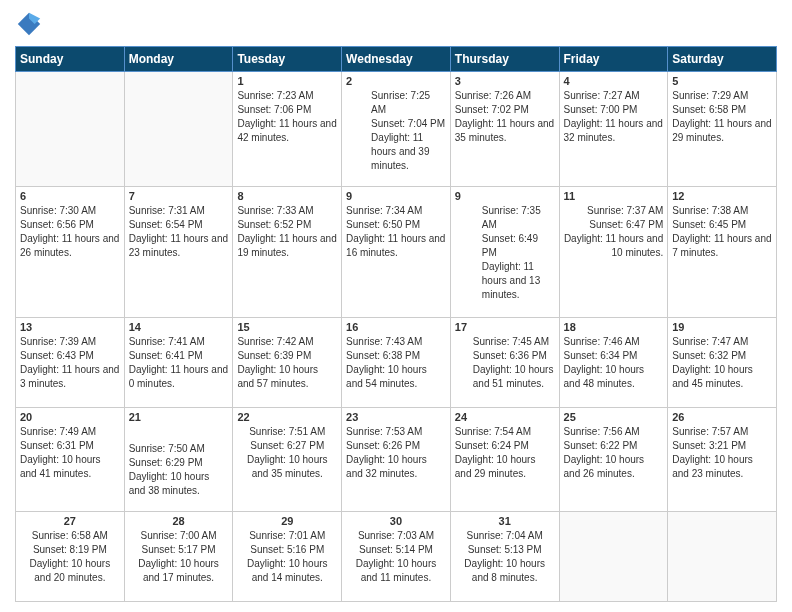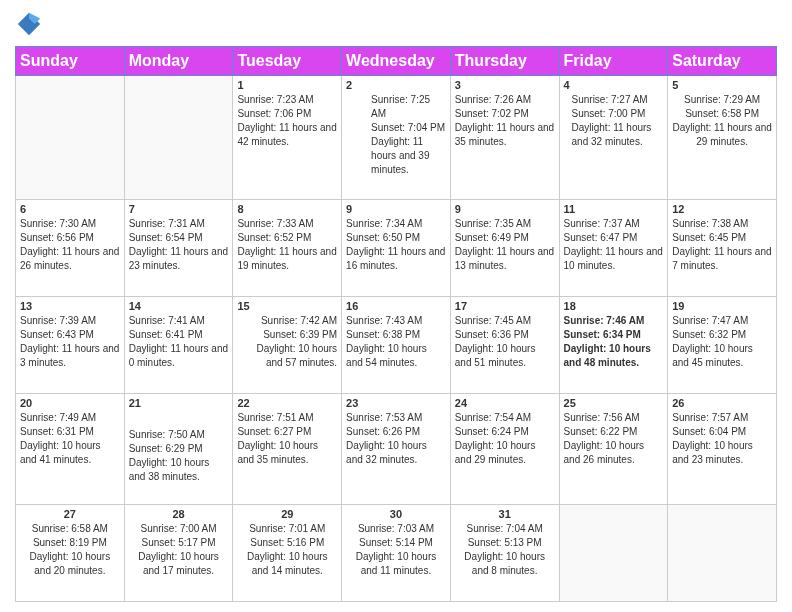--- a/index.html
+++ b/index.html
@@ -54,23 +54,23 @@
       color: #555;
     }
     .calendar {
       flex: 1;
       border: 1px solid #ccc;
       border-collapse: collapse;
       width: 100%;
       table-layout: fixed;
     }
     .calendar th {
-      background-color: #d946ef;
+      background-color: #0c4a6e;
       color: #fff;
-      font-size: 16px;
+      font-size: 12px;
       font-weight: bold;
       padding: 5px 4px;
       text-align: left;
       border: 1px solid #5590cc;
     }
     .calendar td {
       border: 1px solid #ccc;
       vertical-align: top;
       padding: 3px 4px;
       font-size: 9.5px;
@@ -148,27 +148,27 @@
 Daylight: 11 hours and 39 minutes.</div>
           </td>
           <td>
             <span class="day-num">3</span>
             <div class="day-info" style="white-space: pre-line;">Sunrise: 7:26 AM
 Sunset: 7:02 PM
 Daylight: 11 hours and 35 minutes.</div>
           </td>
           <td>
             <span class="day-num">4</span>
-            <div class="day-info" style="white-space: pre-line; margin-left: 8px;">Sunrise: 7:27 AM
+            <div class="day-info" style="white-space: pre-line;">Sunrise: 7:27 AM
 Sunset: 7:00 PM
 Daylight: 11 hours and 32 minutes.</div>
           </td>
           <td>
             <span class="day-num">5</span>
-            <div class="day-info" style="white-space: pre-line; text-align: center;">Sunrise: 7:29 AM
+            <div class="day-info" style="white-space: pre-line;">Sunrise: 7:29 AM
 Sunset: 6:58 PM
 Daylight: 11 hours and 29 minutes.</div>
           </td>
         </tr>
         <tr>
           <td>
             <span class="day-num">6</span>
             <div class="day-info" style="white-space: pre-line;">Sunrise: 7:30 AM
 Sunset: 6:56 PM
 Daylight: 11 hours and 26 minutes.</div>
@@ -186,27 +186,27 @@
 Daylight: 11 hours and 19 minutes.</div>
           </td>
           <td>
             <span class="day-num">9</span>
             <div class="day-info" style="white-space: pre-line;">Sunrise: 7:34 AM
 Sunset: 6:50 PM
 Daylight: 11 hours and 16 minutes.</div>
           </td>
           <td>
             <span class="day-num">9</span>
-            <div class="day-info" style="white-space: pre-line;">Sunrise: 7:35 AM
+            <div class="day-info" style="white-space: pre-line; margin-left: 27px;">Sunrise: 7:35 AM
 Sunset: 6:49 PM
 Daylight: 11 hours and 13 minutes.</div>
           </td>
           <td>
             <span class="day-num">11</span>
-            <div class="day-info" style="white-space: pre-line;">Sunrise: 7:37 AM
+            <div class="day-info" style="white-space: pre-line; text-align: right;">Sunrise: 7:37 AM
 Sunset: 6:47 PM
 Daylight: 11 hours and 10 minutes.</div>
           </td>
           <td>
             <span class="day-num">12</span>
             <div class="day-info" style="white-space: pre-line;">Sunrise: 7:38 AM
 Sunset: 6:45 PM
 Daylight: 11 hours and 7 minutes.</div>
           </td>
         </tr>
@@ -218,39 +218,39 @@
 Daylight: 11 hours and 3 minutes.</div>
           </td>
           <td>
             <span class="day-num">14</span>
             <div class="day-info" style="white-space: pre-line;">Sunrise: 7:41 AM
 Sunset: 6:41 PM
 Daylight: 11 hours and 0 minutes.</div>
           </td>
           <td>
             <span class="day-num">15</span>
-            <div class="day-info" style="white-space: pre-line; text-align: right;">Sunrise: 7:42 AM
+            <div class="day-info" style="white-space: pre-line;">Sunrise: 7:42 AM
 Sunset: 6:39 PM
 Daylight: 10 hours and 57 minutes.</div>
           </td>
           <td>
             <span class="day-num">16</span>
             <div class="day-info" style="white-space: pre-line;">Sunrise: 7:43 AM
 Sunset: 6:38 PM
 Daylight: 10 hours and 54 minutes.</div>
           </td>
           <td>
             <span class="day-num">17</span>
-            <div class="day-info" style="white-space: pre-line;">Sunrise: 7:45 AM
+            <div class="day-info" style="white-space: pre-line; margin-left: 18px;">Sunrise: 7:45 AM
 Sunset: 6:36 PM
 Daylight: 10 hours and 51 minutes.</div>
           </td>
           <td>
             <span class="day-num">18</span>
-            <div class="day-info" style="white-space: pre-line; font-weight: bold;">Sunrise: 7:46 AM
+            <div class="day-info" style="white-space: pre-line;">Sunrise: 7:46 AM
 Sunset: 6:34 PM
 Daylight: 10 hours and 48 minutes.</div>
           </td>
           <td>
             <span class="day-num">19</span>
             <div class="day-info" style="white-space: pre-line;">Sunrise: 7:47 AM
 Sunset: 6:32 PM
 Daylight: 10 hours and 45 minutes.</div>
           </td>
         </tr>
@@ -262,21 +262,21 @@
 Daylight: 10 hours and 41 minutes.</div>
           </td>
           <td>
             <span class="day-num">21</span>
             <div class="day-info" style="white-space: pre-line; margin-top: 19px;">Sunrise: 7:50 AM
 Sunset: 6:29 PM
 Daylight: 10 hours and 38 minutes.</div>
           </td>
           <td>
             <span class="day-num">22</span>
-            <div class="day-info" style="white-space: pre-line;">Sunrise: 7:51 AM
+            <div class="day-info" style="white-space: pre-line; text-align: center;">Sunrise: 7:51 AM
 Sunset: 6:27 PM
 Daylight: 10 hours and 35 minutes.</div>
           </td>
           <td>
             <span class="day-num">23</span>
             <div class="day-info" style="white-space: pre-line;">Sunrise: 7:53 AM
 Sunset: 6:26 PM
 Daylight: 10 hours and 32 minutes.</div>
           </td>
           <td>
@@ -287,21 +287,21 @@
           </td>
           <td>
             <span class="day-num">25</span>
             <div class="day-info" style="white-space: pre-line;">Sunrise: 7:56 AM
 Sunset: 6:22 PM
 Daylight: 10 hours and 26 minutes.</div>
           </td>
           <td>
             <span class="day-num">26</span>
             <div class="day-info" style="white-space: pre-line;">Sunrise: 7:57 AM
-Sunset: 6:04 PM
+Sunset: 3:21 PM
 Daylight: 10 hours and 23 minutes.</div>
           </td>
         </tr>
         <tr>
           <td>
             <span class="day-num">27</span>
             <div class="day-info" style="white-space: pre-line;">Sunrise: 6:58 AM
 Sunset: 8:19 PM
 Daylight: 10 hours and 20 minutes.</div>
           </td>

